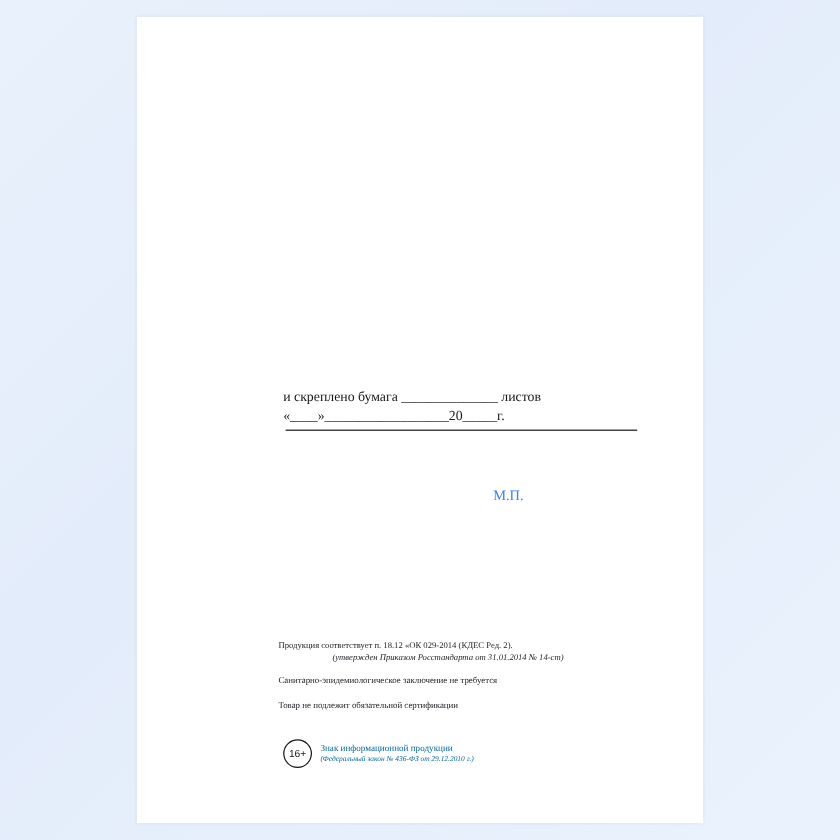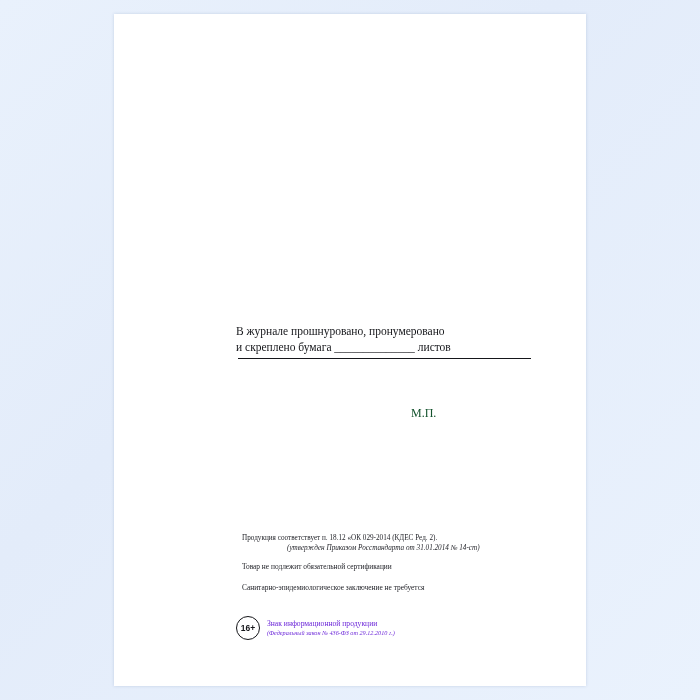--- a/index.html
+++ b/index.html
@@ -47,26 +47,26 @@
     margin-left: 2px;
     width: 293px;
     border-bottom: 1px solid #15161a;
     height: 1px;
   }
   .mp {
     position: absolute;
     left: 297px;
     top: 392px;
     font-size: 12px;
-    color: #14532d;
+    color: #3b82f6;
   }
   
   .fineprint {
     position: absolute;
-    left: 128px;
+    left: 118px;
     top: 520px;
     width: 320px;
     color: #23242a;
     font-size: 7.2px;
     line-height: 9.6px;
   }
   .fp-group { margin-bottom: 9px; }
   .fp-italic { font-style: italic; margin-left: 45px; }
   .fp-single { margin-bottom: 11px; font-size: 7.4px; }
   
@@ -79,52 +79,52 @@
   }
   .mark-circle {
     width: 22px;
     height: 22px;
     border: 1.4px solid #15161a;
     border-radius: 50%;
     display: flex;
     align-items: center;
     justify-content: center;
     font-size: 8.5px;
-    font-weight: bold;
+    font-weight: normal;
     color: #15161a;
     font-family: "Liberation Sans", sans-serif;
     margin-right: 7px;
     flex: none;
   }
-  .mark-text { color: #6d28d9; }
+  .mark-text { color: #0369a1; }
   .mark-title { font-size: 7.6px; line-height: 10px; }
   .mark-sub { font-size: 6.2px; font-style: italic; line-height: 8px; }
 </style>
 </head>
 <body>
 
 <div id="stage">
 
   <div id="sheet">
 
     <div class="block-main">
-      <div class="line1">В журнале прошнуровано, пронумеровано</div>
       <div class="line2">и скреплено бумага ______________ листов</div>
+      <div class="line3">«____»__________________20_____г.</div>
       <div class="rule"></div>
     </div>
 
     <div class="mp">М.П.</div>
 
     <div class="fineprint">
       <div class="fp-group">
         <div>Продукция соответствует п. 18.12 «ОК 029-2014 (КДЕС Ред. 2).</div>
         <div class="fp-italic">(утвержден Приказом Росстандарта от 31.01.2014 № 14-ст)</div>
       </div>
+      <div class="fp-single">Санитарно-эпидемиологическое заключение не требуется</div>
       <div class="fp-single">Товар не подлежит обязательной сертификации</div>
-      <div class="fp-single">Санитарно-эпидемиологическое заключение не требуется</div>
     </div>
 
     <div class="mark-row">
       <div class="mark-circle">16+</div>
       <div class="mark-text">
         <div class="mark-title">Знак информационной продукции</div>
         <div class="mark-sub">(Федеральный закон № 436-ФЗ от 29.12.2010 г.)</div>
       </div>
     </div>
 

